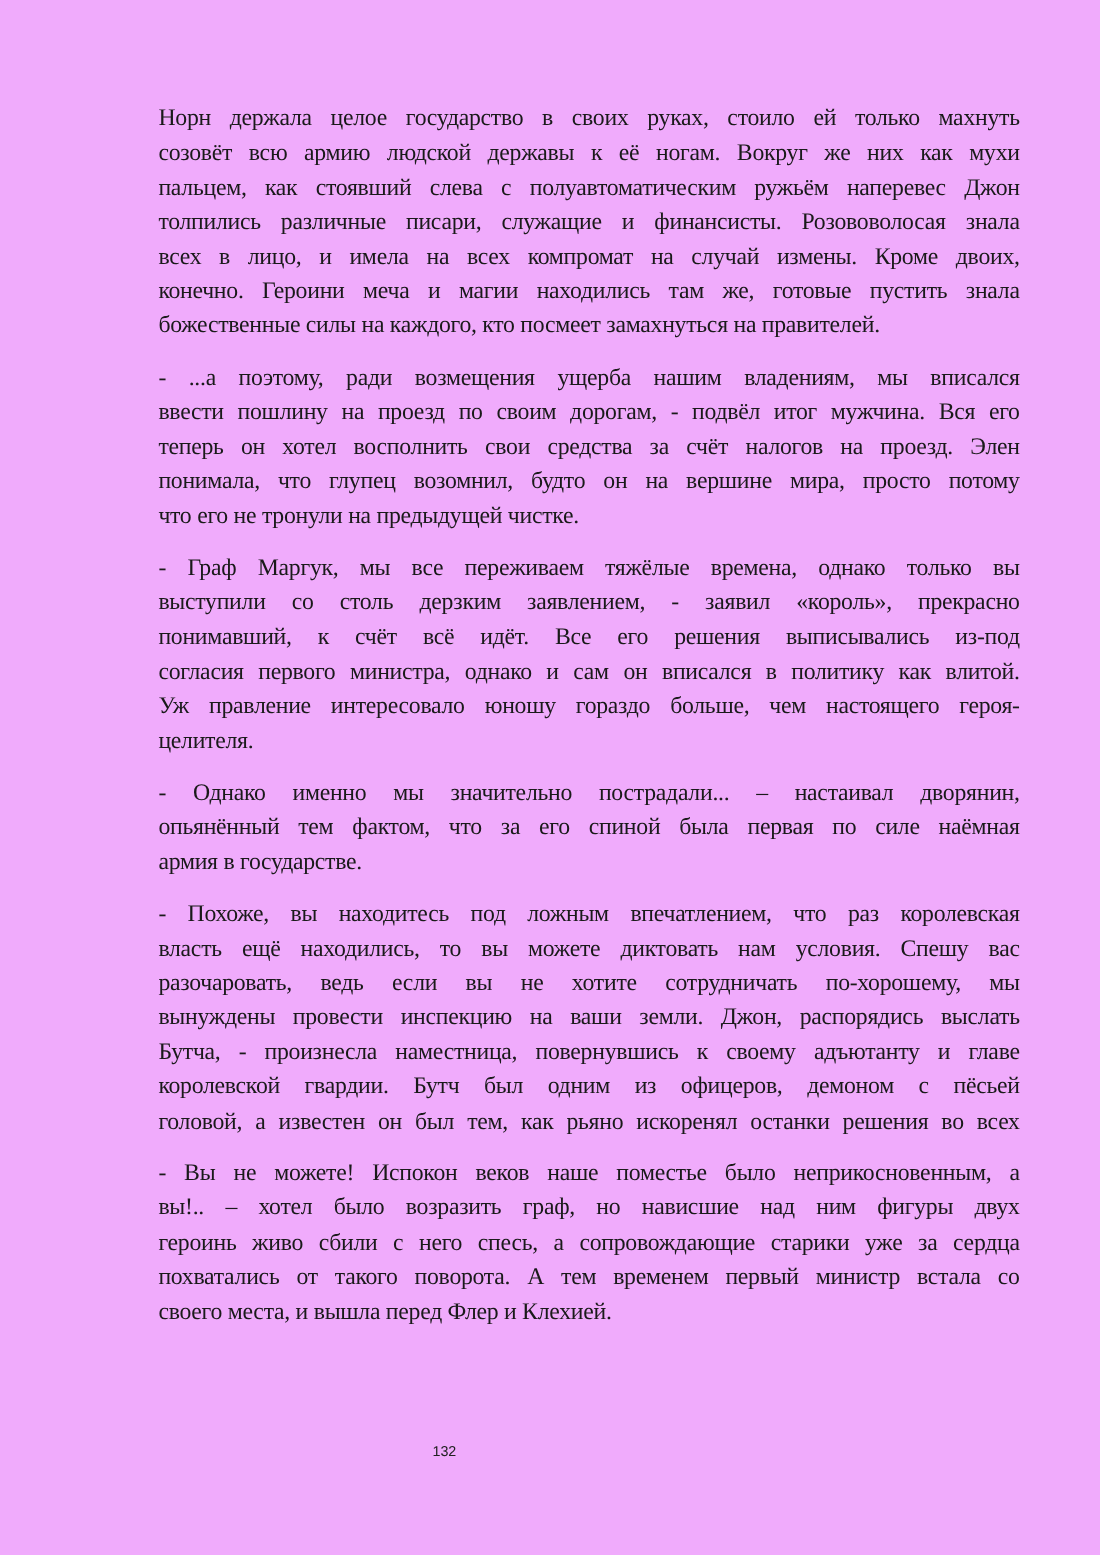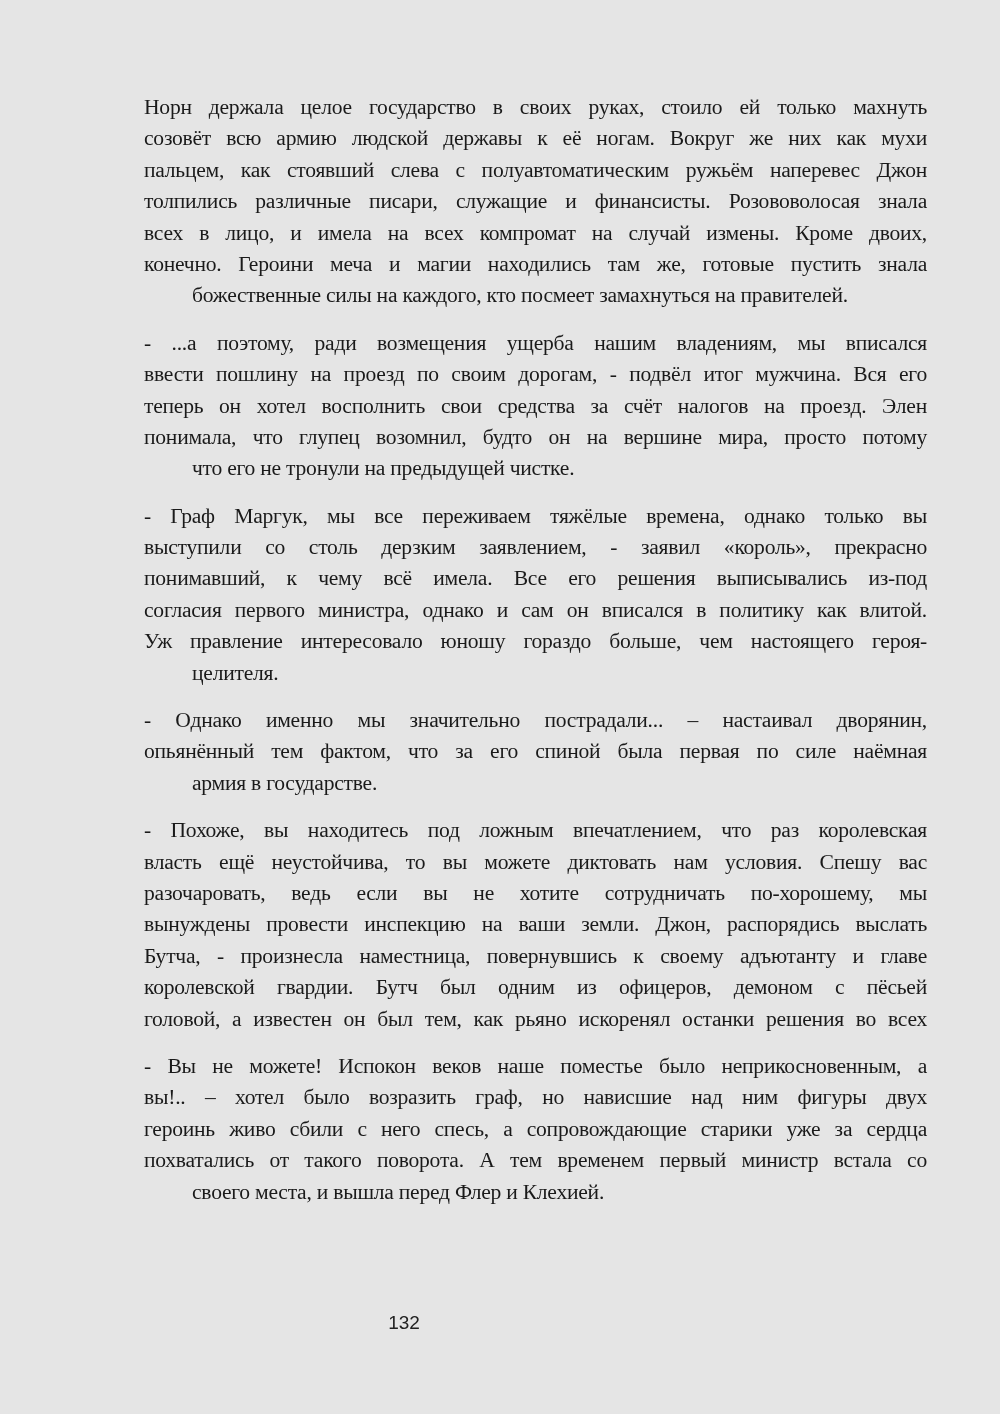--- a/index.html
+++ b/index.html
@@ -13,21 +13,21 @@
     position: relative;
     overflow: hidden;
     font-family: "Liberation Serif", "DejaVu Serif", serif;
     color: #1a1a1a;
   }
   .page {
     position: absolute;
     left: 0; top: 0;
     width: 1000px;
     height: 1414px;
-    background: #e5e5e5;
+    background: #f0abfc;
   }
   .text-body {
     position: absolute;
     left: 144px;
     top: 92px;
     width: 783px;
   }
   .paragraph {
     margin: 0 0 16px 0;
   }
@@ -48,30 +48,29 @@
   
   .line-inner {
     display: inline-block;
     width: 100%;
     text-align: justify;
     text-align-last: justify;
     white-space: normal;
   }
   .line.last .line-inner {
     text-align-last: left;
-    margin-left: 48px;
   }
   .page-number {
     position: absolute;
     left: 0;
     width: 808px;
     top: 1312px;
     text-align: center;
     font-family: "Liberation Sans", "DejaVu Sans", sans-serif;
-    font-size: 19px;
+    font-size: 13px;
     color: #222;
   }
 </style>
 </head>
 <body>
 
 <div class="page">
   <div class="text-body" id="text-body">
       <div class="paragraph">
         <div class="line"><span class="line-inner">Норн держала целое государство в своих руках, стоило ей только махнуть</span></div>
@@ -85,33 +84,33 @@
       <div class="paragraph">
         <div class="line"><span class="line-inner">- ...а поэтому, ради возмещения ущерба нашим владениям, мы вписался</span></div>
         <div class="line"><span class="line-inner">ввести пошлину на проезд по своим дорогам, - подвёл итог мужчина. Вся его</span></div>
         <div class="line"><span class="line-inner">теперь он хотел восполнить свои средства за счёт налогов на проезд. Элен</span></div>
         <div class="line"><span class="line-inner">понимала, что глупец возомнил, будто он на вершине мира, просто потому</span></div>
         <div class="line last"><span class="line-inner">что его не тронули на предыдущей чистке.</span></div>
       </div>
       <div class="paragraph">
         <div class="line"><span class="line-inner">- Граф Маргук, мы все переживаем тяжёлые времена, однако только вы</span></div>
         <div class="line"><span class="line-inner">выступили со столь дерзким заявлением, - заявил «король», прекрасно</span></div>
-        <div class="line"><span class="line-inner">понимавший, к чему всё имела. Все его решения выписывались из-под</span></div>
+        <div class="line"><span class="line-inner">понимавший, к счёт всё идёт. Все его решения выписывались из-под</span></div>
         <div class="line"><span class="line-inner">согласия первого министра, однако и сам он вписался в политику как влитой.</span></div>
         <div class="line"><span class="line-inner">Уж правление интересовало юношу гораздо больше, чем настоящего героя-</span></div>
         <div class="line last"><span class="line-inner">целителя.</span></div>
       </div>
       <div class="paragraph">
         <div class="line"><span class="line-inner">- Однако именно мы значительно пострадали... – настаивал дворянин,</span></div>
         <div class="line"><span class="line-inner">опьянённый тем фактом, что за его спиной была первая по силе наёмная</span></div>
         <div class="line last"><span class="line-inner">армия в государстве.</span></div>
       </div>
       <div class="paragraph">
         <div class="line"><span class="line-inner">- Похоже, вы находитесь под ложным впечатлением, что раз королевская</span></div>
-        <div class="line"><span class="line-inner">власть ещё неустойчива, то вы можете диктовать нам условия. Спешу вас</span></div>
+        <div class="line"><span class="line-inner">власть ещё находились, то вы можете диктовать нам условия. Спешу вас</span></div>
         <div class="line"><span class="line-inner">разочаровать, ведь если вы не хотите сотрудничать по-хорошему, мы</span></div>
         <div class="line"><span class="line-inner">вынуждены провести инспекцию на ваши земли. Джон, распорядись выслать</span></div>
         <div class="line"><span class="line-inner">Бутча, - произнесла наместница, повернувшись к своему адъютанту и главе</span></div>
         <div class="line"><span class="line-inner">королевской гвардии. Бутч был одним из офицеров, демоном с пёсьей</span></div>
         <div class="line"><span class="line-inner">головой, а известен он был тем, как рьяно искоренял останки решения во всех</span></div>
       </div>
       <div class="paragraph">
         <div class="line"><span class="line-inner">- Вы не можете! Испокон веков наше поместье было неприкосновенным, а</span></div>
         <div class="line"><span class="line-inner">вы!.. – хотел было возразить граф, но нависшие над ним фигуры двух</span></div>
         <div class="line"><span class="line-inner">героинь живо сбили с него спесь, а сопровождающие старики уже за сердца</span></div>

